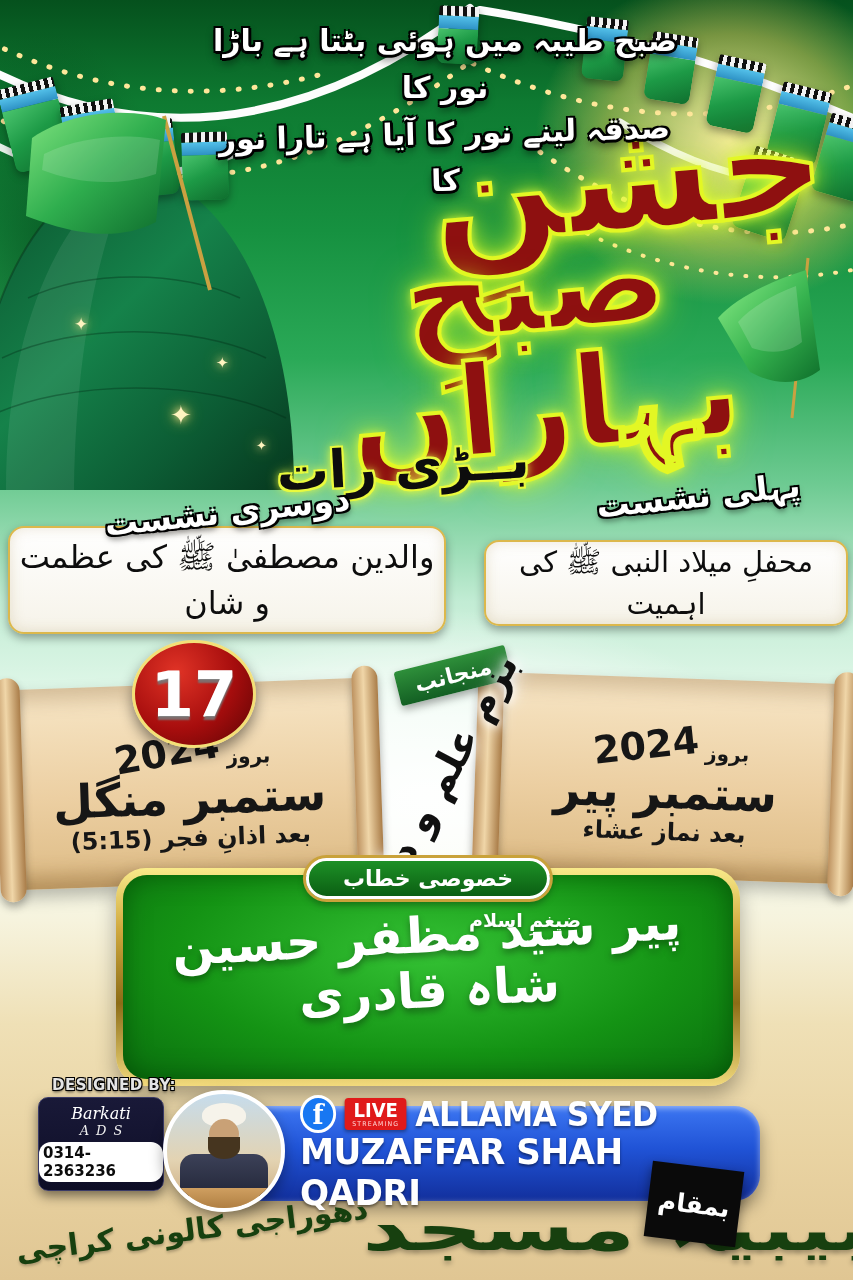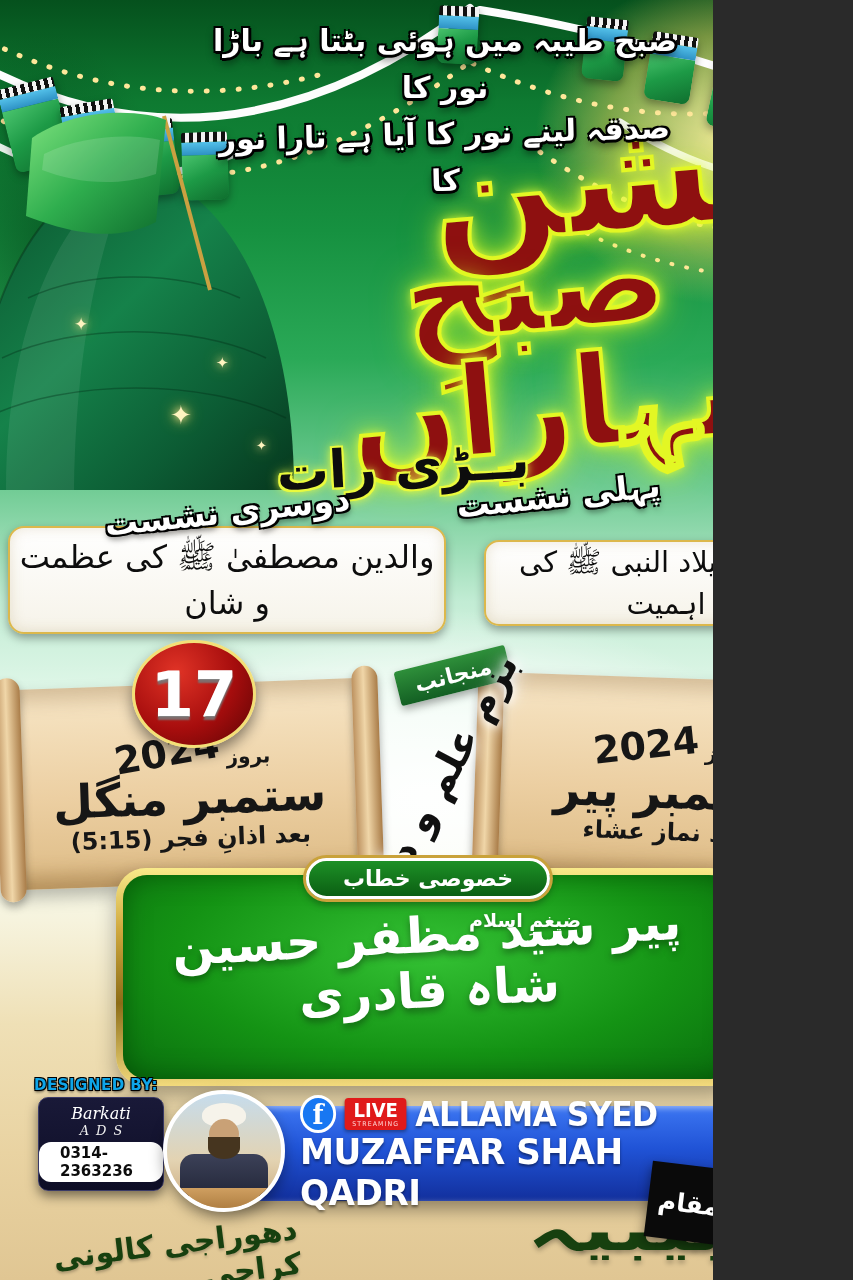--- a/index.html
+++ b/index.html
@@ -1,16 +1,16 @@
 <!DOCTYPE html>
 <html lang="ur"><head>
 <meta charset="utf-8">
 <style>
   html,body{margin:0;padding:0;background:#2a2a2a;}
-  .stage{position:relative;width:713px;height:1280px;overflow:hidden;
+  .stage{position:relative;width:853px;height:1280px;overflow:hidden;
     font-family:"DejaVu Sans","Liberation Sans",sans-serif;}
 
   
   .bg-base{position:absolute;inset:0;background:
     linear-gradient(180deg,#05511d 0%,#0e7a31 8%,#169140 18%,#2aa957 28%,#6fcb93 38%,
       #c2ecd4 47%,#e8faee 56%,#f5fdf4 64%,#f6f3dd 72%,#efe0b6 80%,#e9d3a2 90%,#e0c693 100%);}
   .glow-tr{position:absolute;left:470px;top:-80px;width:520px;height:440px;border-radius:50%;
     background:radial-gradient(closest-side,rgba(255,240,160,.95),rgba(255,214,100,.45) 48%,transparent 75%);}
   .glow-center{position:absolute;left:-30px;top:560px;width:913px;height:470px;
     background:radial-gradient(closest-side,rgba(255,255,255,.95),rgba(255,255,255,.45) 55%,transparent 80%);}
@@ -105,29 +105,29 @@
     box-shadow:inset 0 0 26px rgba(0,60,0,.55);}
   .speech-pill{position:absolute;top:-17px;left:50%;transform:translateX(-50%);direction:rtl;white-space:nowrap;
     background:linear-gradient(180deg,#1d9026,#0b5f13);border:3px solid #fff;border-radius:24px;
     box-shadow:0 0 0 3px #c9a23a,0 5px 9px rgba(0,0,0,.4);color:#fff;font-weight:bold;font-size:22px;padding:5px 34px;}
   .honorific{position:absolute;top:34px;right:152px;direction:rtl;color:#fff;font-weight:bold;font-size:19px;
     text-shadow:0 2px 4px rgba(0,0,0,.4);}
   .speaker{margin-top:34px;direction:rtl;text-align:center;color:#fff;font-weight:bold;font-size:49px;line-height:1.12;
     transform:rotate(-3deg);padding:0 28px;text-shadow:0 4px 7px rgba(0,0,0,.35);}
 
   
-  .designed-label{position:absolute;left:34px;top:1076px;font-size:15px;font-weight:bold;color:#0ea5e9;z-index:7;
+  .designed-label{position:absolute;left:52px;top:1076px;font-size:15px;font-weight:bold;color:#e5e5e5;z-index:7;
     letter-spacing:.5px;text-shadow:1px 1px 0 #000,-1px 1px 0 #000,1px -1px 0 #000,-1px -1px 0 #000,0 2px 3px rgba(0,0,0,.7);}
   .designer-box{position:absolute;left:38px;top:1097px;width:124px;height:92px;z-index:7;
     background:linear-gradient(180deg,#191938,#0e0e26);border:1px solid #3a3a66;border-radius:10px;
     box-shadow:0 5px 12px rgba(0,0,0,.5);display:flex;flex-direction:column;align-items:center;justify-content:center;}
   .designer-name{font-family:"DejaVu Serif","Liberation Serif",serif;font-style:italic;color:#fff;font-size:16px;line-height:1;}
   .designer-type{font-family:"DejaVu Serif","Liberation Serif",serif;font-style:italic;color:#efefef;
     font-size:13px;letter-spacing:7px;margin:1px 0 4px 7px;}
-  .designer-phone{background:#fff;border-radius:12px;padding:2px 21px;font-weight:bold;font-size:15px;color:#0c0c0c;}
+  .designer-phone{background:#fff;border-radius:12px;padding:2px 4px;font-weight:bold;font-size:15px;color:#0c0c0c;}
 
   
   .live-bar{position:absolute;left:178px;top:1106px;width:582px;height:95px;z-index:6;
     border-radius:48px 26px 26px 48px;
     background:linear-gradient(180deg,#3c76f2 0%,#2053d6 45%,#122f9c 100%);
     box-shadow:0 9px 16px rgba(0,0,0,.35),inset 0 2px 6px rgba(255,255,255,.5);
     display:flex;align-items:center;}
   .live-content{margin-left:122px;display:flex;flex-direction:column;align-items:flex-start;color:#fff;
     transform:scaleX(.95);transform-origin:left center;}
   .live-row{display:flex;align-items:center;gap:9px;}

